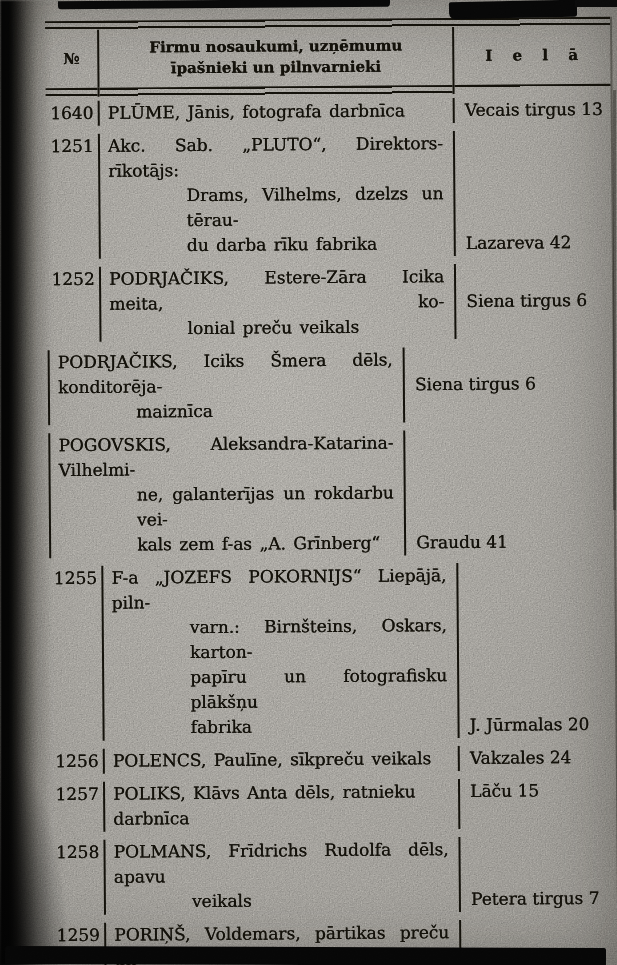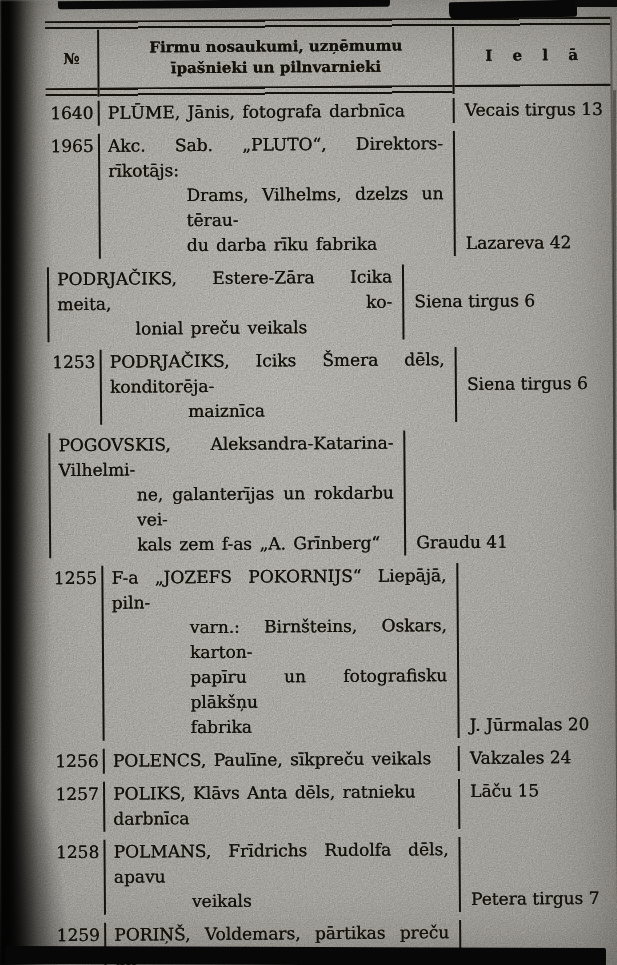--- a/index.html
+++ b/index.html
@@ -87,39 +87,39 @@
     <div class="tbody" id="table-body">
   <div class="row v-top">
     <div class="cell cell-no">1640</div>
     <div class="cell cell-firm">
             <div class="line">PLŪME, Jānis, fotografa darbnīca</div>
           </div>
     <div class="cell cell-street">Vecais tirgus 13</div>
   </div>
 
   <div class="row v-bottom">
-    <div class="cell cell-no">1965</div>
+    <div class="cell cell-no">1251</div>
     <div class="cell cell-firm">
             <div class="line jfull">Akc. Sab. „PLUTO“, Direktors-rīkotājs:</div>
             <div class="line cont jfull">Drams, Vilhelms, dzelzs un tērau-</div>
             <div class="line cont">du darba rīku fabrika</div>
           </div>
     <div class="cell cell-street">Lazareva 42</div>
   </div>
 
   <div class="row v-middle">
+    <div class="cell cell-no">1252</div>
     <div class="cell cell-firm">
             <div class="line jfull">PODRJAČIKS, Estere-Zāra Icika meita, ko-</div>
             <div class="line cont">lonial preču veikals</div>
           </div>
     <div class="cell cell-street">Siena tirgus 6</div>
   </div>
 
   <div class="row v-middle">
-    <div class="cell cell-no">1253</div>
     <div class="cell cell-firm">
             <div class="line jfull">PODRJAČIKS, Iciks Šmera dēls, konditorēja-</div>
             <div class="line cont">maiznīca</div>
           </div>
     <div class="cell cell-street">Siena tirgus 6</div>
   </div>
 
   <div class="row v-bottom">
     <div class="cell cell-firm">
             <div class="line jfull">POGOVSKIS, Aleksandra-Katarina-Vilhelmi-</div>

